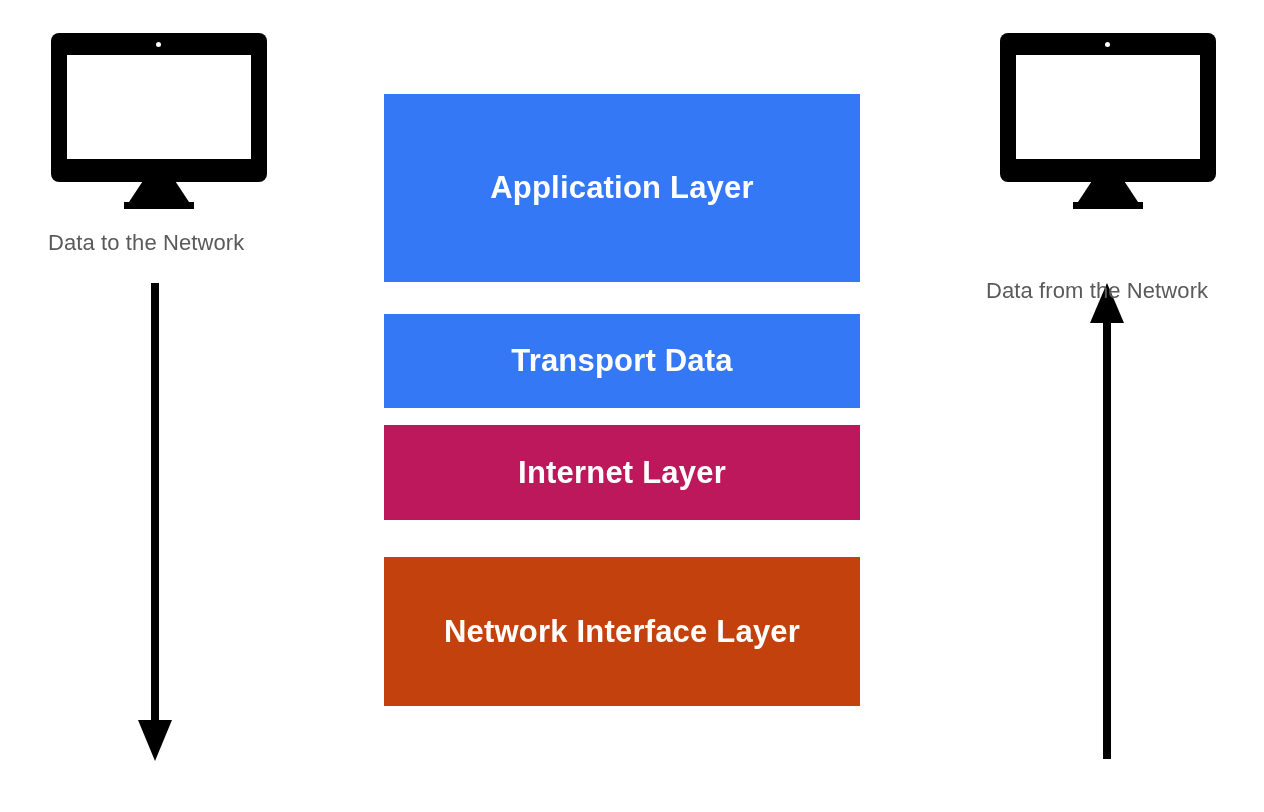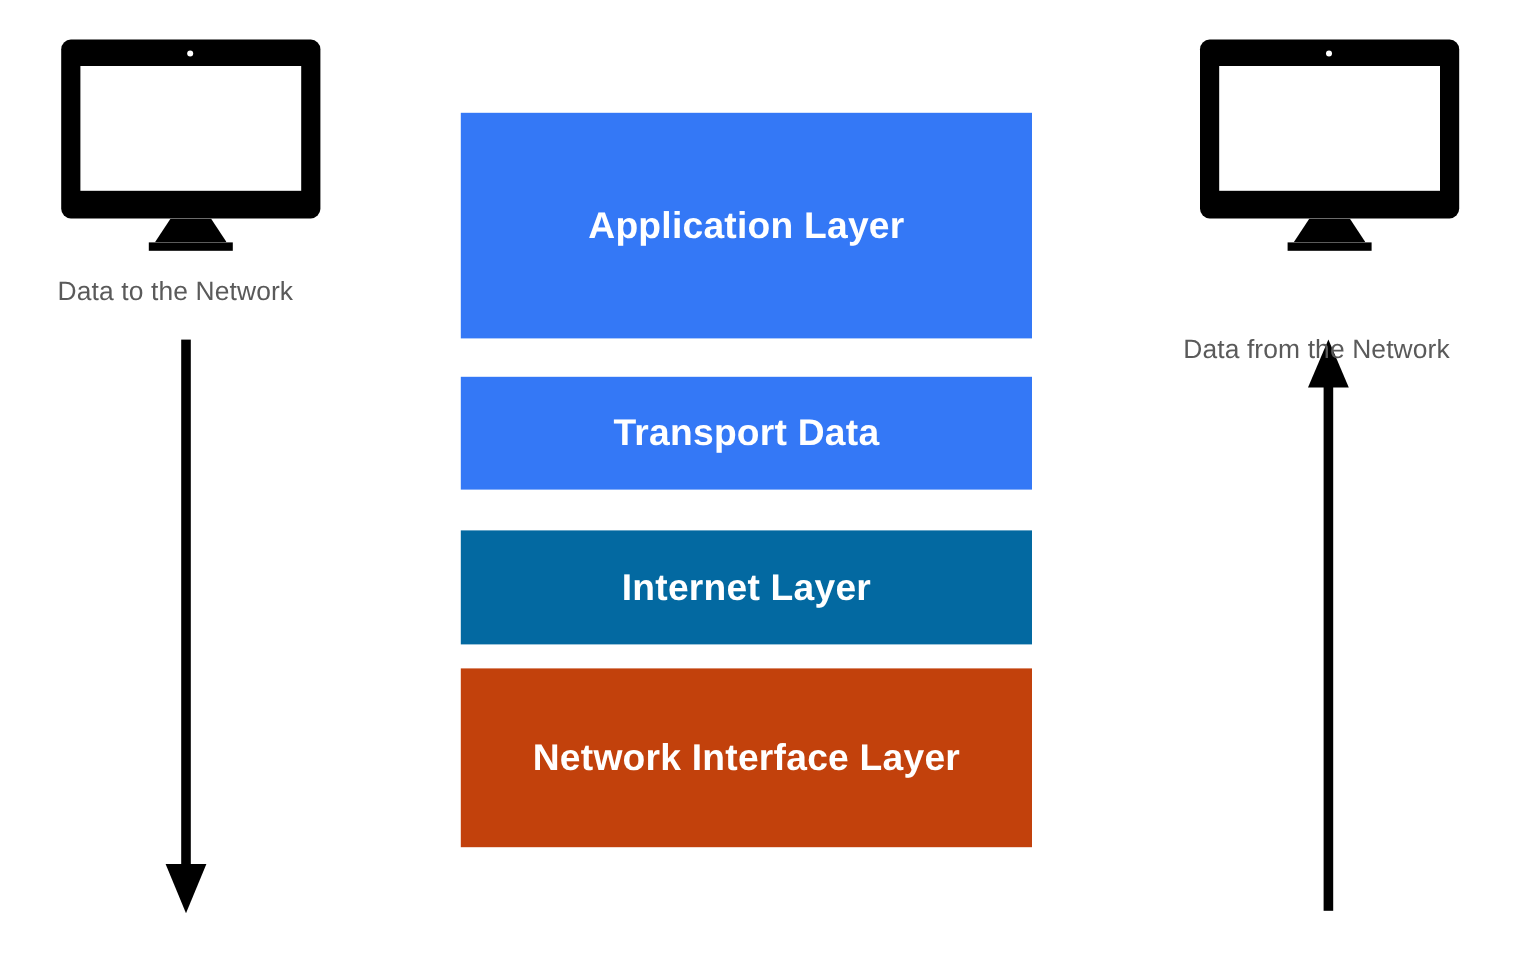--- a/index.html
+++ b/index.html
@@ -176,21 +176,21 @@
     <div class="arrow-head"></div>
   </div>
 
   <div class="layer-stack">
     <div class="layer-box" style="top:0px; height:188px; background:#3478f6;">
       <span>Application Layer</span>
     </div>
     <div class="layer-box" style="top:220px; height:94px; background:#3478f6;">
       <span>Transport Data</span>
     </div>
-    <div class="layer-box" style="top:348px; height:95px; background:#0369a1;">
+    <div class="layer-box" style="top:331px; height:95px; background:#be185d;">
       <span>Internet Layer</span>
     </div>
     <div class="layer-box" style="top:463px; height:149px; background:#c2410c;">
       <span>Network Interface Layer</span>
     </div>
   </div>
 
   <div class="arrow arrow-up">
     <div class="arrow-head"></div>
     <div class="arrow-shaft"></div>

